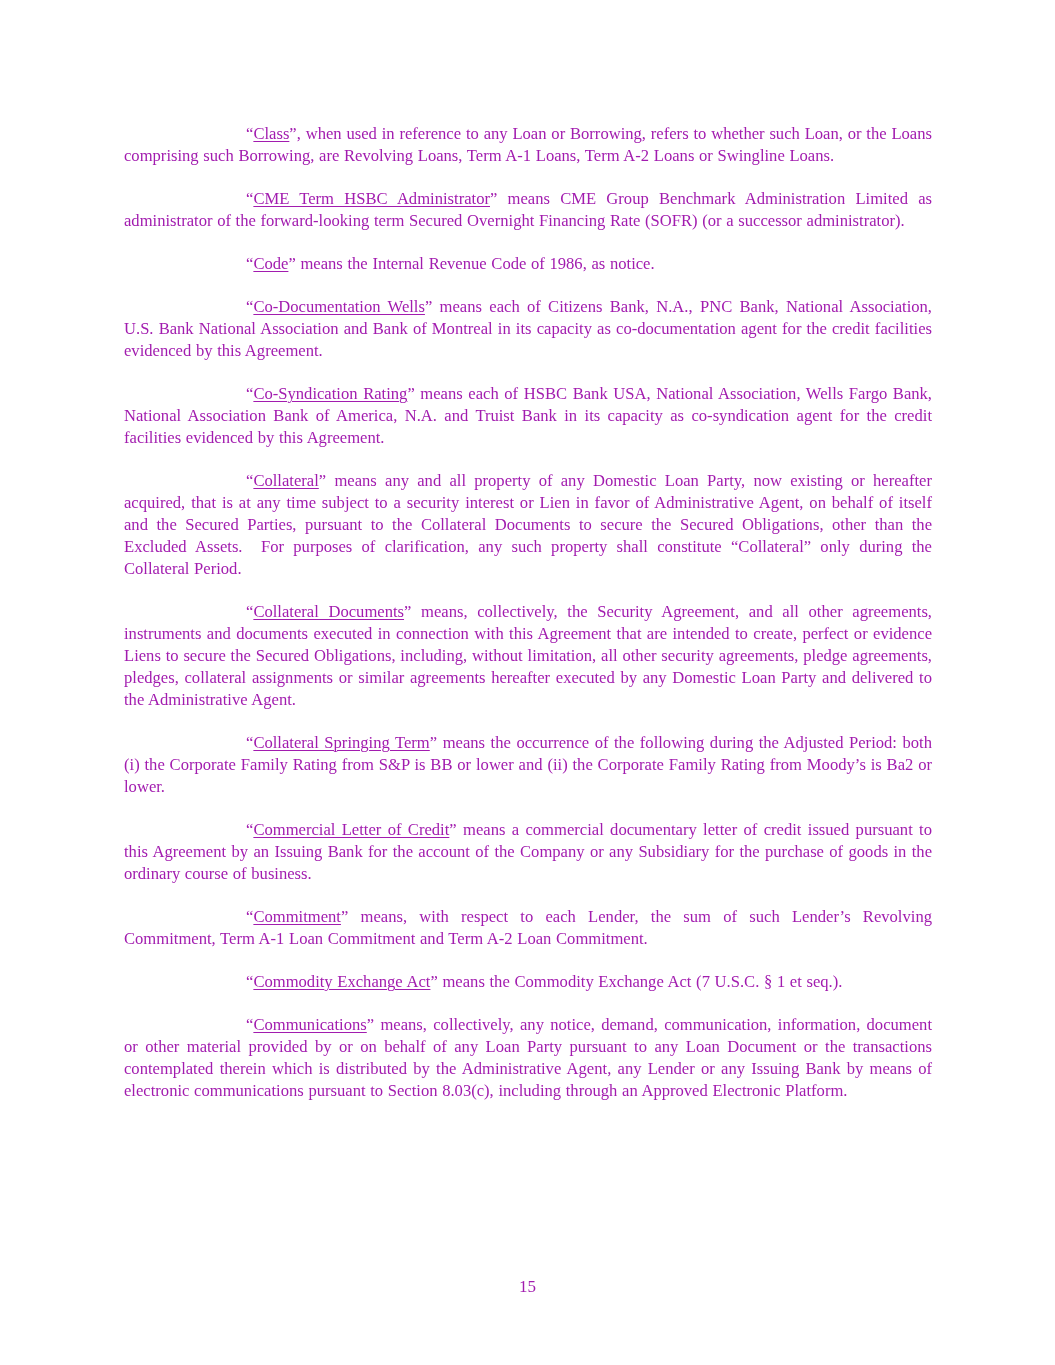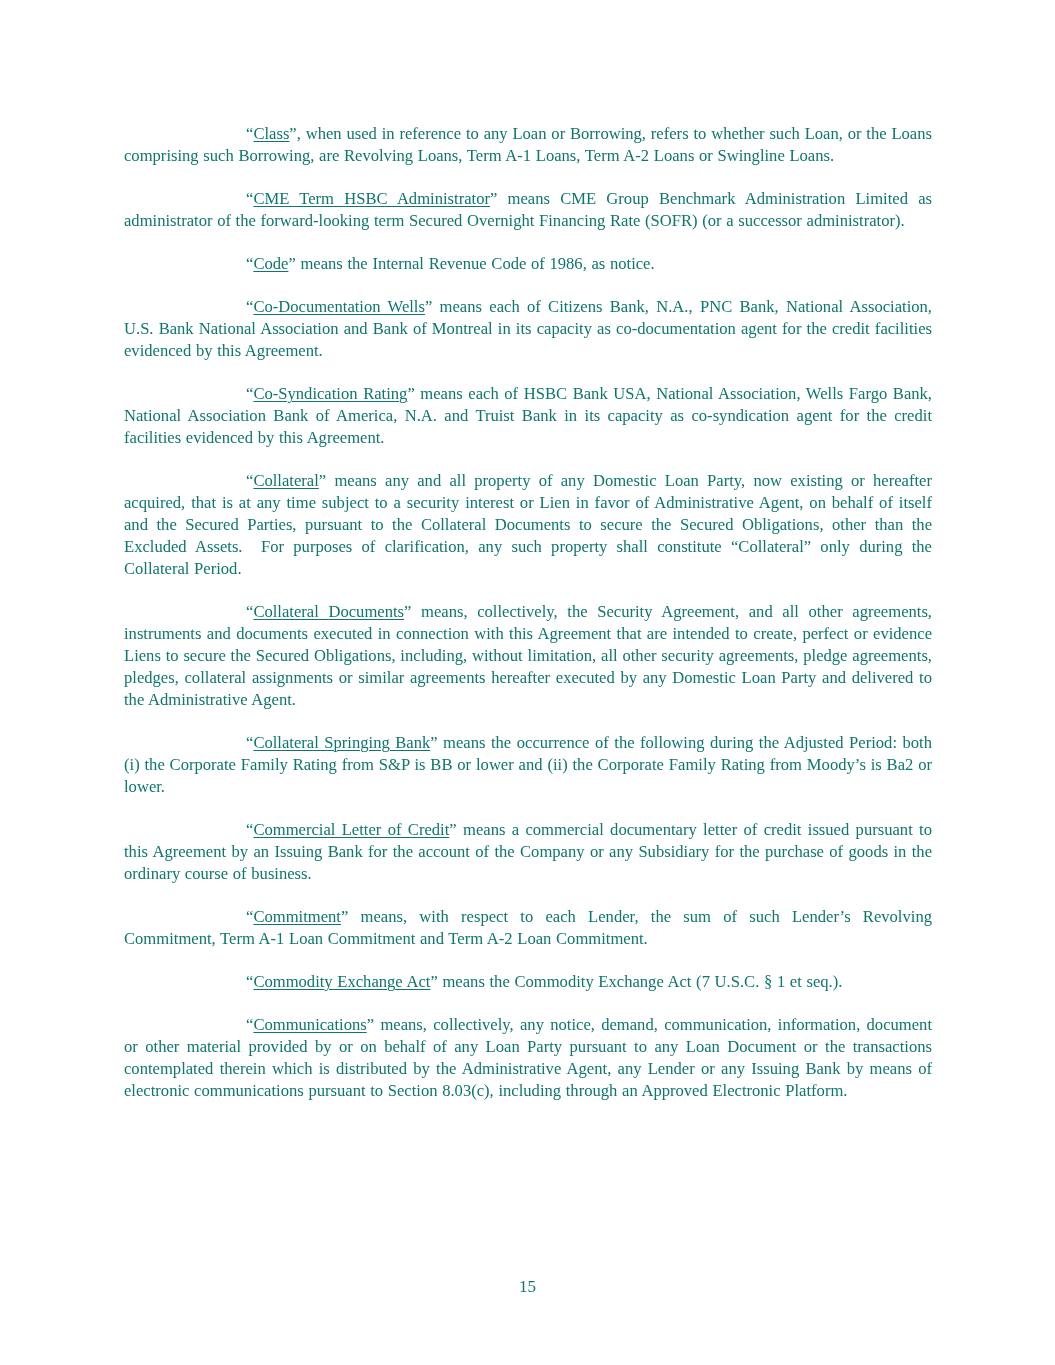--- a/index.html
+++ b/index.html
@@ -5,21 +5,21 @@
   html, body {
     margin: 0;
     padding: 0;
     background: #ffffff;
   }
   .page {
     position: relative;
     width: 1055px;
     height: 1365px;
     background: #ffffff;
-    color: #0f766e;
+    color: #a21caf;
     font-family: "Liberation Serif", "DejaVu Serif", serif;
     overflow: hidden;
   }
   .content {
     position: absolute;
     left: 124px;
     top: 123px;
     width: 808px;
   }
   p.def {
@@ -58,21 +58,21 @@
 
   <p class="def"><span class="oq">“</span><span class="term">Co-Documentation Wells</span><span class="rest">” means each of Citizens Bank, N.A., PNC Bank, National Association, U.S. Bank National Association and Bank of Montreal in its capacity as co-documentation agent for the credit facilities evidenced by this Agreement.</span></p>
 
   <p class="def"><span class="oq">“</span><span class="term">Co-Syndication Rating</span><span class="rest">” means each of HSBC Bank USA, National Association, Wells Fargo Bank, National Association Bank of America, N.A. and Truist Bank in its capacity as co-syndication agent for the credit facilities evidenced by this Agreement.</span></p>
 
   <p class="def"><span class="oq">“</span><span class="term">Collateral</span><span class="rest">” means any and all property of any Domestic Loan Party, now existing or hereafter acquired, that is at any time subject to a security interest or Lien in favor of Administrative Agent, on behalf of itself and the Secured Parties, pursuant to the Collateral Documents to secure the Secured Obligations, other than the Excluded Assets.&nbsp; For purposes of clarification, any such property shall constitute “Collateral” only during the Collateral Period.</span></p>
 
   <p class="def"><span class="oq">“</span><span class="term">Collateral Documents</span><span class="rest">” means, collectively, the Security Agreement, and all other agreements, instruments and documents executed in connection with this Agreement that are intended to create, perfect or evidence Liens to secure the Secured Obligations, including, without limitation, all other security agreements, pledge agreements, pledges, collateral assignments or similar agreements hereafter executed by any Domestic Loan Party and delivered to the Administrative Agent.</span></p>
 
 
-  <p class="def"><span class="oq">“</span><span class="term">Collateral Springing Bank</span><span class="rest">” means the occurrence of the following during the Adjusted Period: both (i) the Corporate Family Rating from S&amp;P is BB or lower and (ii) the Corporate Family Rating from Moody’s is Ba2 or lower.</span></p>
+  <p class="def"><span class="oq">“</span><span class="term">Collateral Springing Term</span><span class="rest">” means the occurrence of the following during the Adjusted Period: both (i) the Corporate Family Rating from S&amp;P is BB or lower and (ii) the Corporate Family Rating from Moody’s is Ba2 or lower.</span></p>
 
   <p class="def"><span class="oq">“</span><span class="term">Commercial Letter of Credit</span><span class="rest">” means a commercial documentary letter of credit issued pursuant to this Agreement by an Issuing Bank for the account of the Company or any Subsidiary for the purchase of goods in the ordinary course of business.</span></p>
 
   <p class="def"><span class="oq">“</span><span class="term">Commitment</span><span class="rest">” means, with respect to each Lender, the sum of such Lender’s Revolving Commitment, Term A-1 Loan Commitment and Term A-2 Loan Commitment.</span></p>
 
   <p class="def"><span class="oq">“</span><span class="term">Commodity Exchange Act</span><span class="rest">” means the Commodity Exchange Act (7 U.S.C. § 1 et seq.).</span></p>
 
   <p class="def"><span class="oq">“</span><span class="term">Communications</span><span class="rest">” means, collectively, any notice, demand, communication, information, document or other material provided by or on behalf of any Loan Party pursuant to any Loan Document or the transactions contemplated therein which is distributed by the Administrative Agent, any Lender or any Issuing Bank by means of electronic communications pursuant to Section 8.03(c), including through an Approved Electronic Platform.</span></p>
 </div>
   <div class="page-num">15</div>

